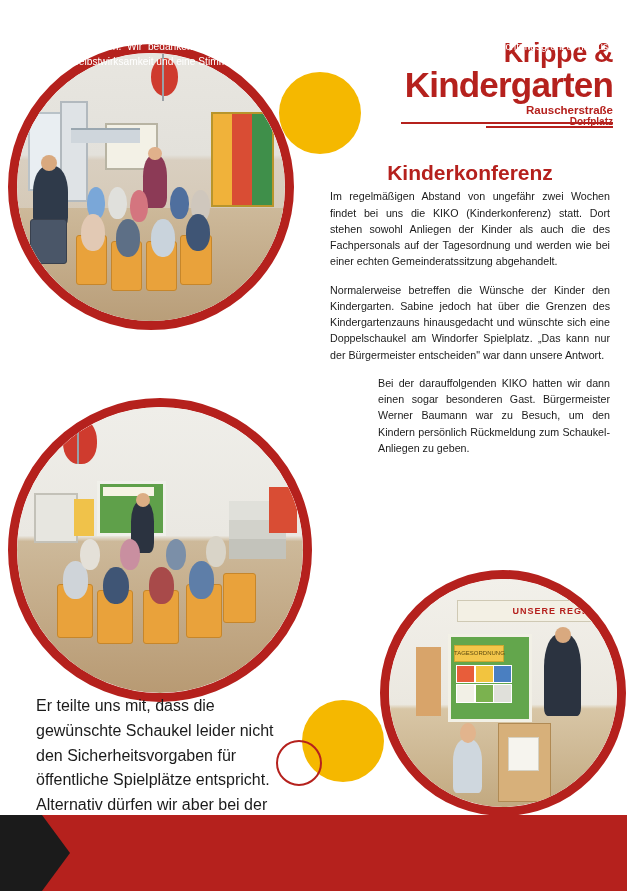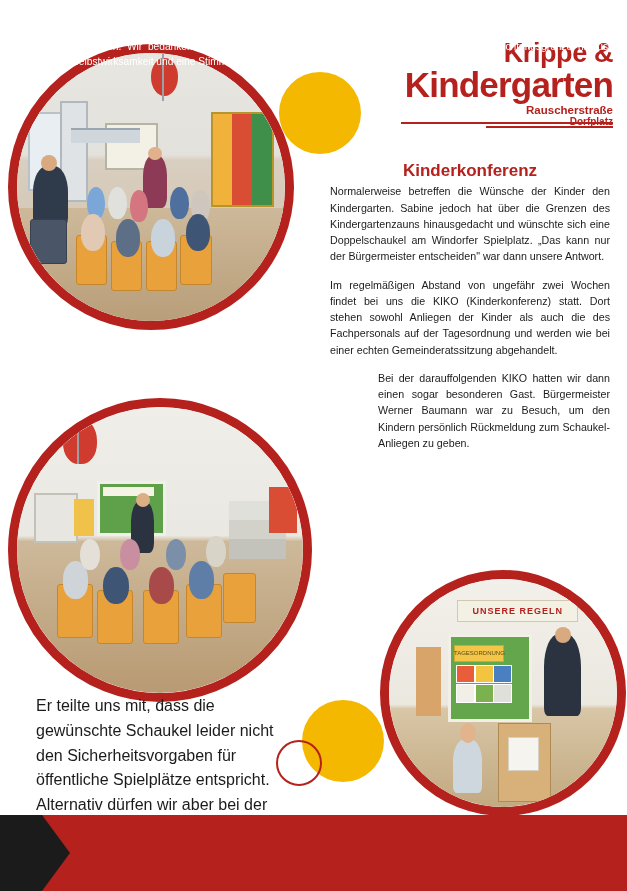--- a/index.html
+++ b/index.html
@@ -143,20 +143,21 @@
   .p3-bg {
     position: absolute; inset: 0;
     background: linear-gradient(#f2f0ea 0%, #ebe8e0 55%, #d8c6a6 57%, #c2a980 100%);
   }
   .p3-banner {
     position: absolute; left: 30%; top: 9%; width: 52%; height: 9%;
     background: #f3f0e4; border: 1px solid #cfc9b4;
     color: #b5211d; font-size: 9px; font-weight: bold;
     display: flex; align-items: center; justify-content: center;
     letter-spacing: 1px;
+    padding-left: 40px;
   }
   .p3-greenboard {
     position: absolute; left: 26%; top: 24%; width: 34%; height: 36%;
     background: #63a64c; border: 3px solid #f2f0e6;
   }
   .p3-yellowcard {
     position: absolute; left: 4%; top: 10%; width: 62%; height: 18%;
     background: #f3c64a; border: 1px solid #cda72f;
     font-size: 6px; color: #5c4a10; display: flex;
     align-items: center; justify-content: center;
@@ -234,21 +235,21 @@
   
   .article {
     position: absolute;
     left: 330px;
     top: 160px;
     width: 280px;
     z-index: 4;
   }
   .headline {
     color: #b5211d;
-    font-size: 17px;
+    font-size: 21px;
     font-weight: bold;
     text-align: center;
     line-height: 1.25;
     margin: 0 0 2px 0;
   }
   .subhead {
     color: #b5211d;
     font-size: 14.5px;
     font-weight: bold;
     text-align: center;
@@ -421,22 +422,22 @@
     <div class="logo-sub1">Rauscherstraße</div>
     <div class="logo-sub2">Dorfplatz</div>
   </div>
   <div class="logo-rules">
     <div class="r"></div>
     <div class="r short"></div>
   </div>
 
   <div class="article">
     <h1 class="headline">Kinderkonferenz</h1>
+    <p class="para">Im regelmäßigen Abstand von ungefähr zwei Wochen findet bei uns die KIKO (Kinderkonferenz) statt. Dort stehen sowohl Anliegen der Kinder als auch die des Fachpersonals auf der Tagesordnung und werden wie bei einer echten Gemeinderatssitzung abgehandelt.</p>
     <p class="para">Normalerweise betreffen die Wünsche der Kinder den Kindergarten. Sabine jedoch hat über die Grenzen des Kindergartenzauns hinausgedacht und wünschte sich eine Doppelschaukel am Windorfer Spielplatz. „Das kann nur der Bürgermeister entscheiden" war dann unsere Antwort.</p>
-    <p class="para">Im regelmäßigen Abstand von ungefähr zwei Wochen findet bei uns die KIKO (Kinderkonferenz) statt. Dort stehen sowohl Anliegen der Kinder als auch die des Fachpersonals auf der Tagesordnung und werden wie bei einer echten Gemeinderatssitzung abgehandelt.</p>
     <p class="para indent">Bei der darauffolgenden KIKO hatten wir dann einen sogar besonderen Gast. Bürgermeister Werner Baumann war zu Besuch, um den Kindern persönlich Rückmeldung zum Schaukel-Anliegen zu geben.</p>
   </div>
 
   <div class="caption">Er teilte uns mit, dass die gewünschte Schaukel leider nicht den Sicherheitsvorgaben für öffentliche Spielplätze entspricht. Alternativ dürfen wir aber bei der nächsten KIKO ein zugelassenes Spielgerät aussuchen, welches dann am Windorfer Spielplatz installiert wird.</div>
 
   <div class="footer"></div>
   <div class="footer-arrow"></div>
   <div class="footer-text">Die Kinder waren sichtlich stolz und begeistert, diese langfristige Entscheidung für den Windorfer Spielplatz treffen zu dürfen. In den nächsten Wochen gilt es also Auswahlmöglichkeiten vorzubereiten und dann einen Mehrheitsbeschluss zu fassen. Wir bedanken uns für diese Möglichkeit, den Kindern sogar über unsere Einrichtungsgrenze hinaus Selbstwirksamkeit und eine Stimme geben zu können.</div>
 
 </div>

